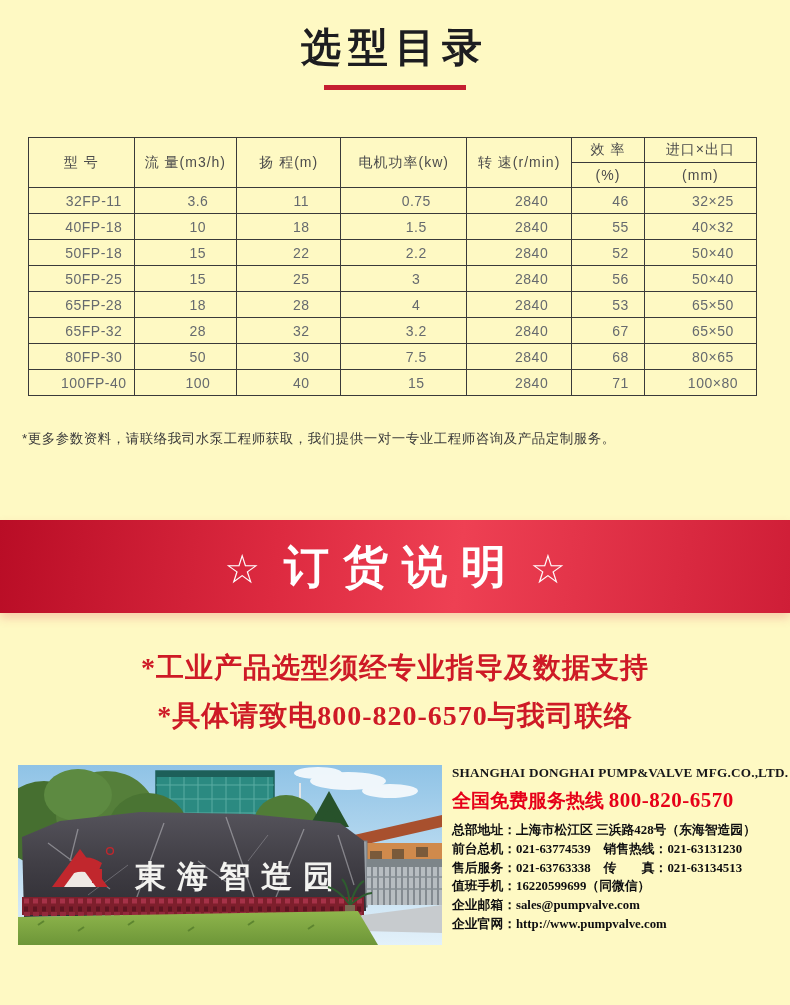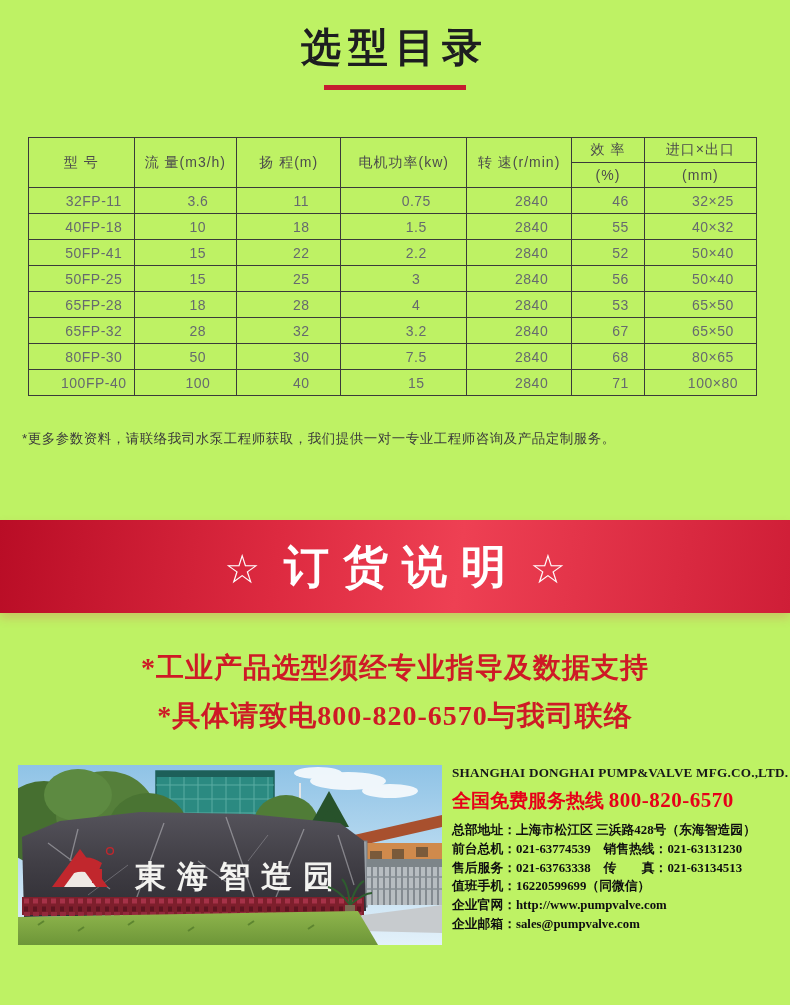--- a/index.html
+++ b/index.html
@@ -1,16 +1,16 @@
 <!DOCTYPE html>
 <html><head>
 <meta charset="utf-8">
 <style>
   html,body{margin:0;padding:0;background:#fff;}
-  .page{position:relative;width:790px;height:1005px;background:#bef264;overflow:hidden;
+  .page{position:relative;width:790px;height:1005px;background:#fef9c3;overflow:hidden;
         font-family:"Liberation Sans",sans-serif;}
 
   
   .title-wrap{position:absolute;top:20px;left:0;width:100%;text-align:center;}
   .page-title{font-size:40px;font-weight:bold;color:#1d1d20;letter-spacing:7px;}
   .title-underline{width:142px;height:5px;background:#c51f30;margin:10px auto 0 auto;}
 
   
   table.spec{position:absolute;left:28px;top:137px;width:729px;border-collapse:collapse;
              table-layout:fixed;}
@@ -95,21 +95,21 @@
         <tr>
           <td>40FP-18</td>
           <td>10</td>
           <td>18</td>
           <td>1.5</td>
           <td>2840</td>
           <td>55</td>
           <td>40×32</td>
         </tr>
         <tr>
-          <td>50FP-41</td>
+          <td>50FP-18</td>
           <td>15</td>
           <td>22</td>
           <td>2.2</td>
           <td>2840</td>
           <td>52</td>
           <td>50×40</td>
         </tr>
         <tr>
           <td>50FP-25</td>
           <td>15</td>
@@ -272,18 +272,18 @@
     <div class="company-en">SHANGHAI DONGHAI PUMP&amp;VALVE MFG.CO.,LTD.</div>
     <div class="hotline">
       <span>全国免费服务热线</span>
       <span class="num">800-820-6570</span>
     </div>
     <div class="contacts">
       <div>总部地址：上海市松江区 三浜路428号（东海智造园）</div>
       <div>前台总机：021-63774539　销售热线：021-63131230</div>
       <div>售后服务：021-63763338　传　　真：021-63134513</div>
       <div>值班手机：16220599699（同微信）</div>
+      <div>企业邮箱：sales@pumpvalve.com</div>
       <div>企业官网：http://www.pumpvalve.com</div>
-      <div>企业邮箱：sales@pumpvalve.com</div>
     </div>
   </div>
 
 </div>
 
 </body></html>

